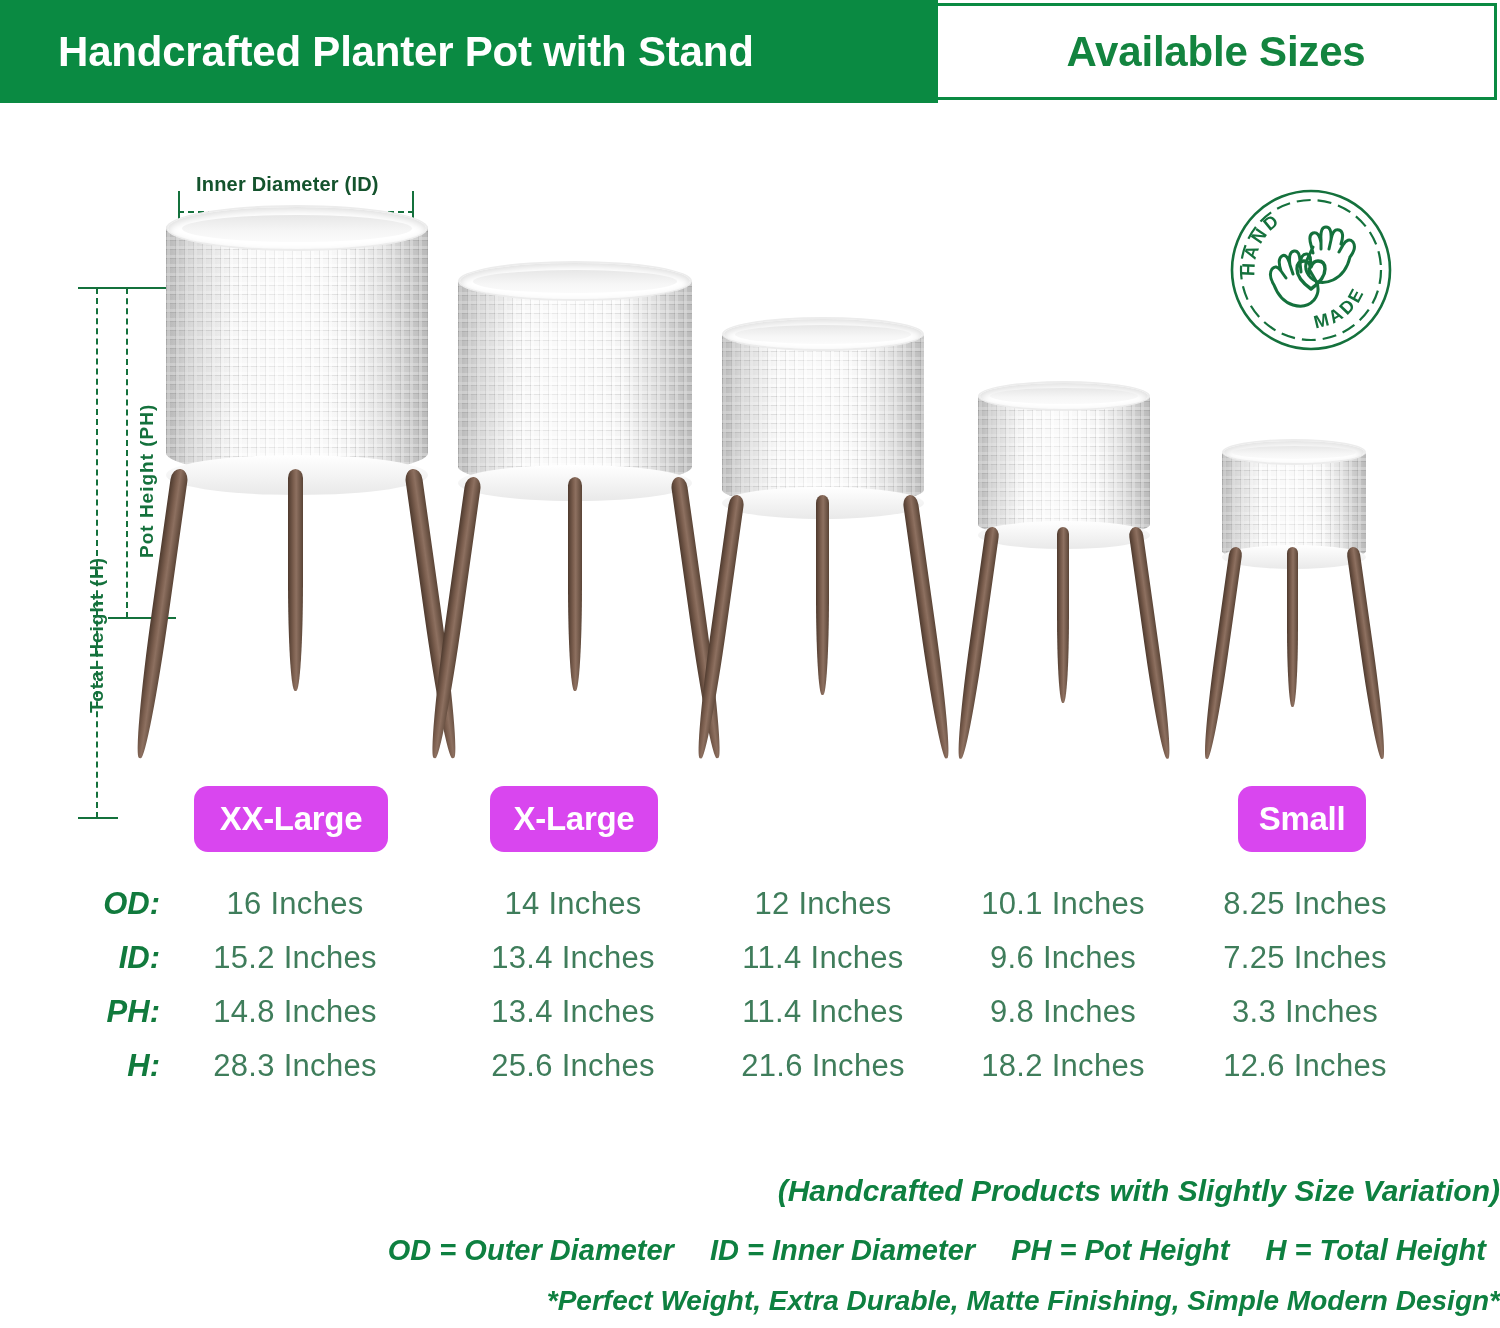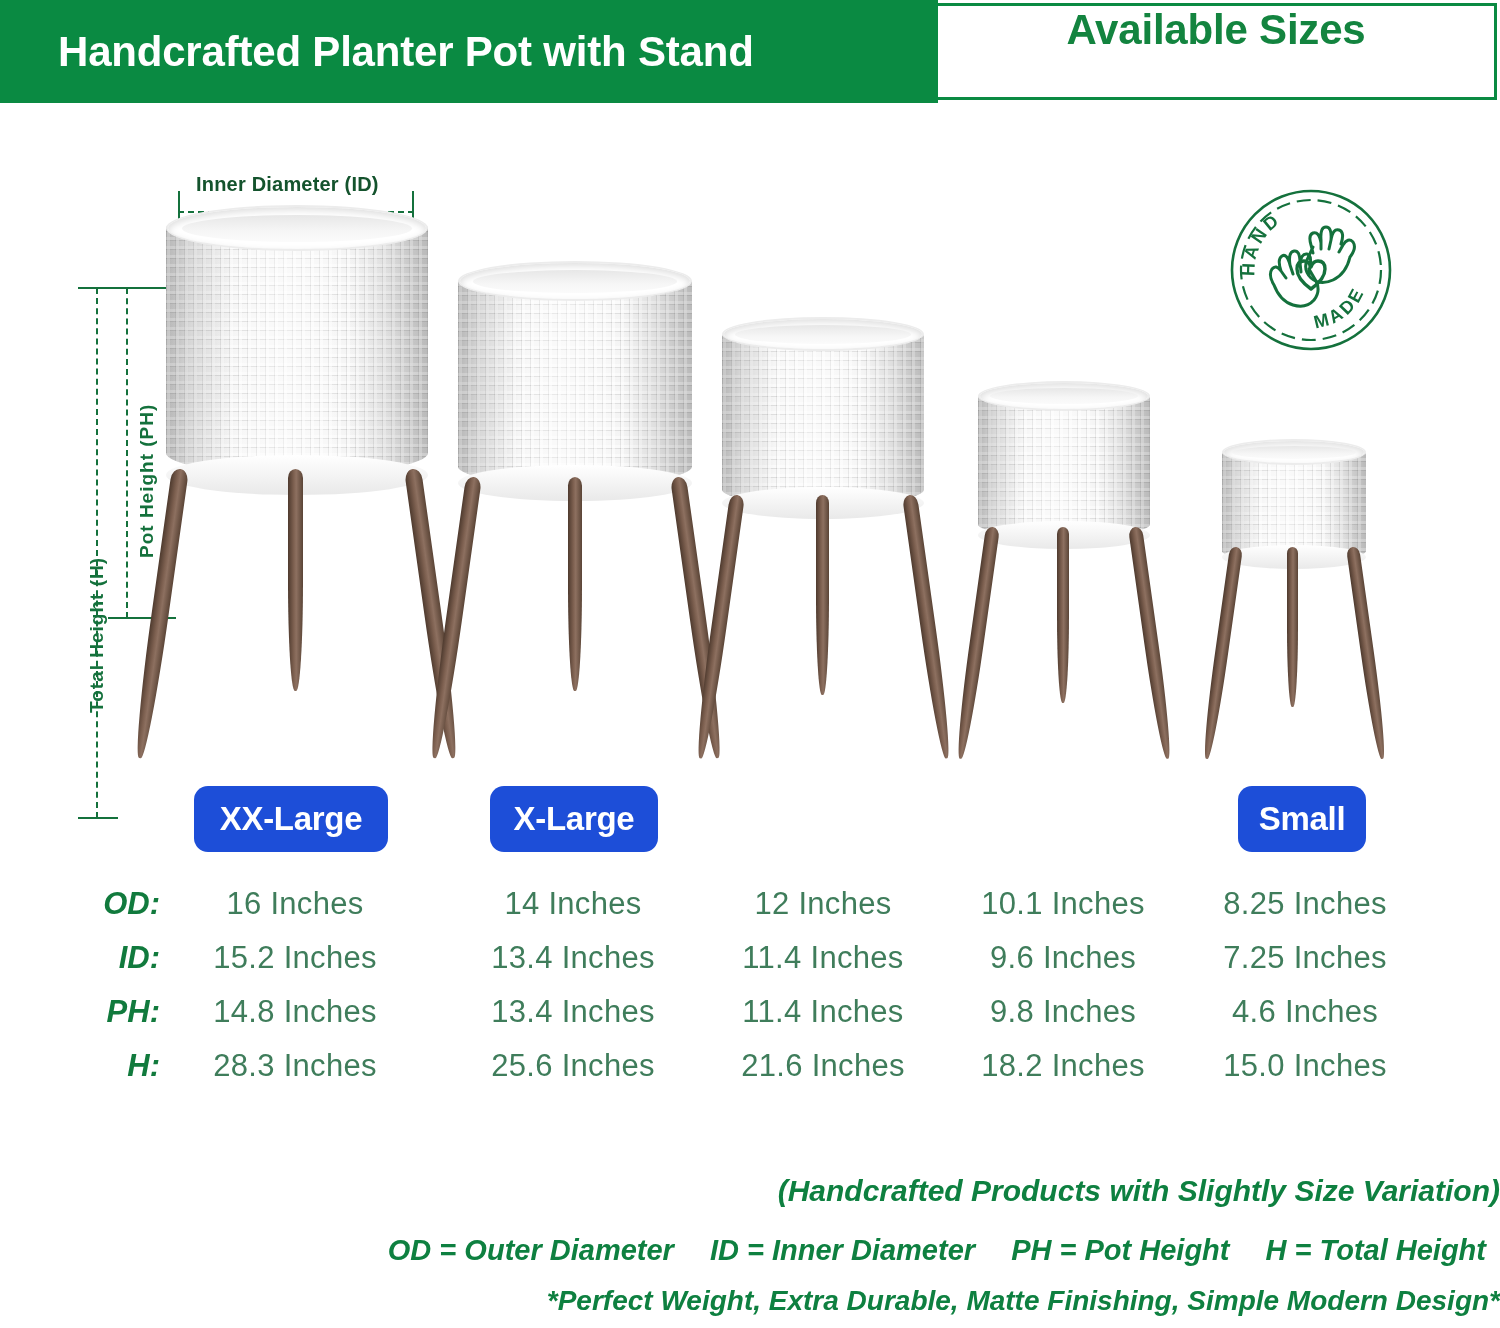--- a/index.html
+++ b/index.html
@@ -18,21 +18,21 @@
     flex: 0 0 938px; background: #0a8a42;
     display: flex; align-items: center; padding-left: 58px;
   }
   .header-title {
     color: #ffffff; font-size: 42px; font-weight: bold;
     letter-spacing: -0.2px; white-space: nowrap;
   }
   .header-right {
     flex: 1 1 auto; background: #ffffff; border: 3px solid #0a8a42;
     border-left: 0; margin: 3px 3px 3px 0;
-    display: flex; justify-content: center;
+    display: flex; align-items: center; justify-content: center;
   }
   .header-sub { color: #13843f; font-size: 42px; font-weight: bold; letter-spacing: -0.2px; }
 
   
   .diagram { position: absolute; left: 0; top: 103px; width: 1500px; height: 672px; }
 
   .lbl-id, .lbl-od {
     position: absolute; font-size: 20px; font-weight: bold; color: #14532d;
     letter-spacing: 0.2px; white-space: nowrap;
   }
@@ -137,21 +137,21 @@
   }
 
   .leg {
     position: absolute; background: linear-gradient(90deg,#4e3a2e 0%,#7d6050 38%,#8d7060 55%,#5a4436 100%);
     border-radius: 50% 50% 45% 45% / 4% 4% 50% 50%;
   }
 
   
   .sizes { position: absolute; left: 0; top: 786px; width: 1500px; height: 76px; }
   .size-pill {
-    position: absolute; background: #1d4ed8; border-radius: 14px;
+    position: absolute; background: #d946ef; border-radius: 14px;
     color: #ffffff; font-weight: bold; display: flex;
     align-items: center; justify-content: center; height: 66px;
     font-size: 33px; letter-spacing: -0.3px;
   }
 
   
   .table { position: absolute; left: 0; top: 886px; width: 1500px; }
   .trow { position: relative; height: 54px; }
   .rlabel {
     position: absolute; right: 0; width: 160px; text-align: right;
@@ -360,30 +360,30 @@
       <div class="cell" style="left:958px; width:210px;">9.6 Inches</div>
       <div class="cell" style="left:1196px; width:218px;">7.25 Inches</div>
     </div>
 
     <div class="trow">
       <div class="rlabel">PH:</div>
       <div class="cell" style="left:190px; width:210px;">14.8 Inches</div>
       <div class="cell" style="left:468px; width:210px;">13.4 Inches</div>
       <div class="cell" style="left:718px; width:210px;">11.4 Inches</div>
       <div class="cell" style="left:958px; width:210px;">9.8 Inches</div>
-      <div class="cell" style="left:1196px; width:218px;">4.6 Inches</div>
+      <div class="cell" style="left:1196px; width:218px;">3.3 Inches</div>
     </div>
 
     <div class="trow">
       <div class="rlabel">H:</div>
       <div class="cell" style="left:190px; width:210px;">28.3 Inches</div>
       <div class="cell" style="left:468px; width:210px;">25.6 Inches</div>
       <div class="cell" style="left:718px; width:210px;">21.6 Inches</div>
       <div class="cell" style="left:958px; width:210px;">18.2 Inches</div>
-      <div class="cell" style="left:1196px; width:218px;">15.0 Inches</div>
+      <div class="cell" style="left:1196px; width:218px;">12.6 Inches</div>
     </div>
 
   </div>
 
   <div class="foot l1">(Handcrafted Products with Slightly Size Variation)</div>
 
   <div class="foot l2">
     <span>OD = Outer Diameter</span>
     <span>ID  = Inner Diameter</span>
     <span>PH = Pot Height</span>

